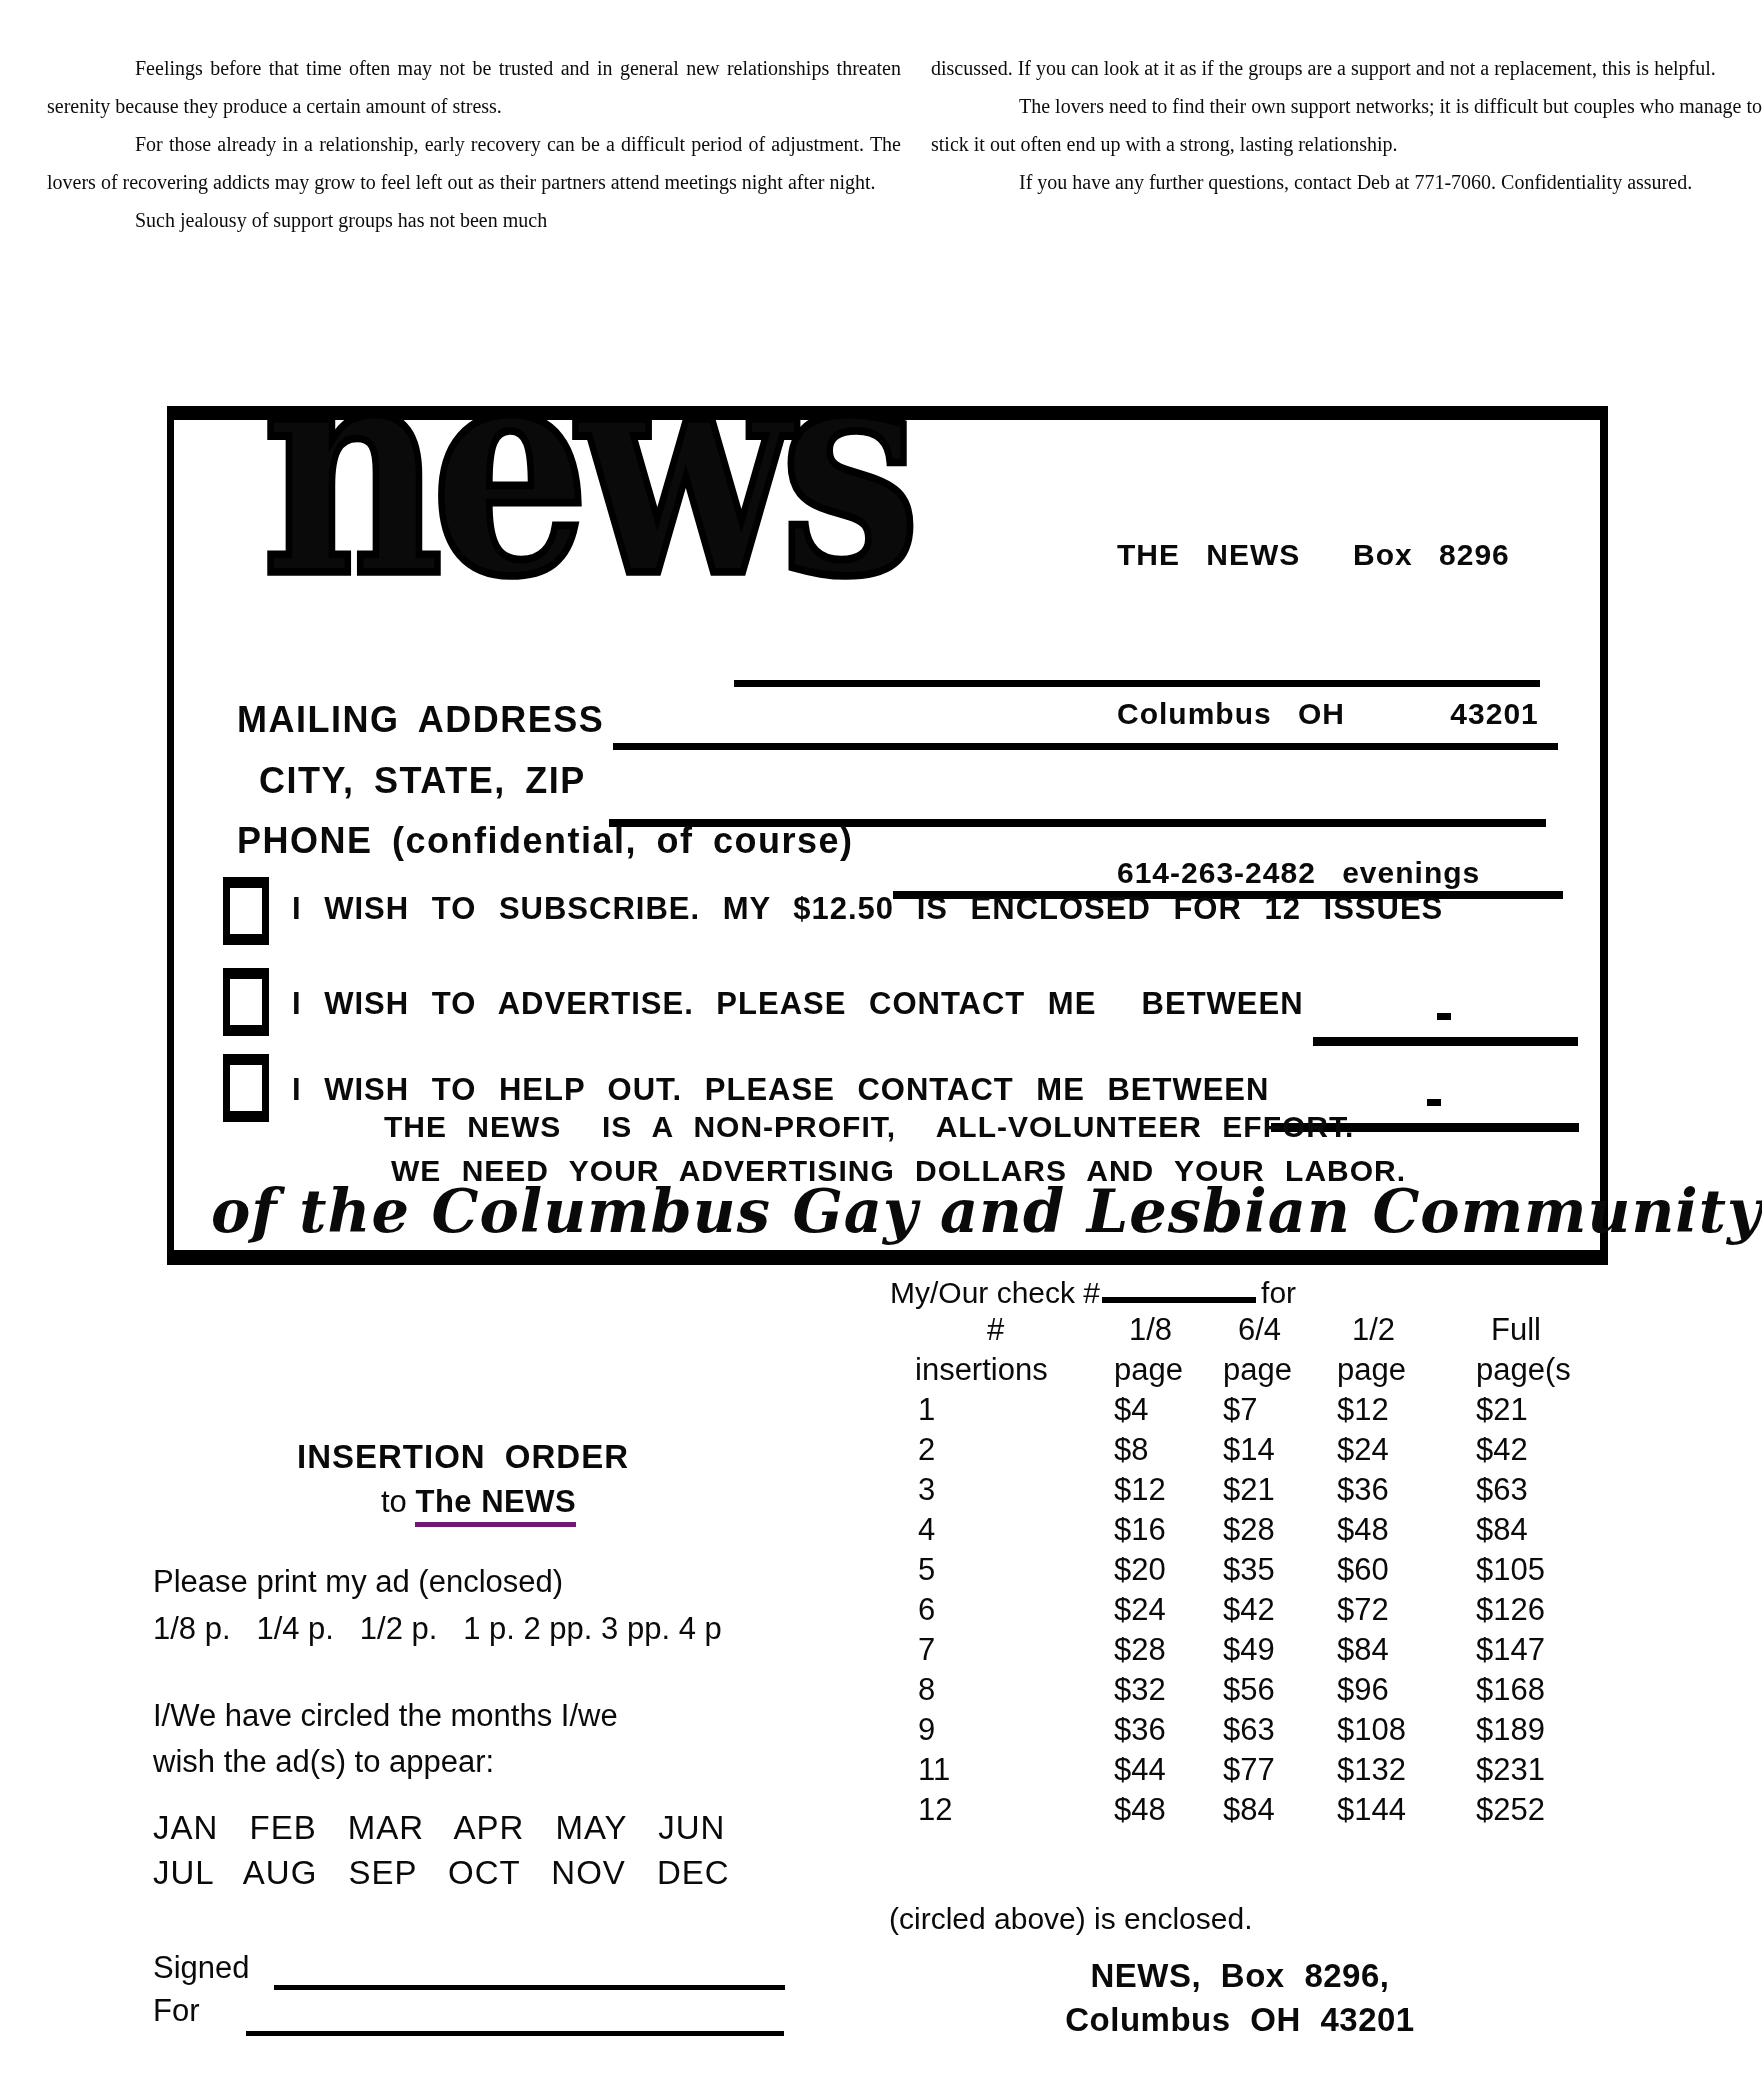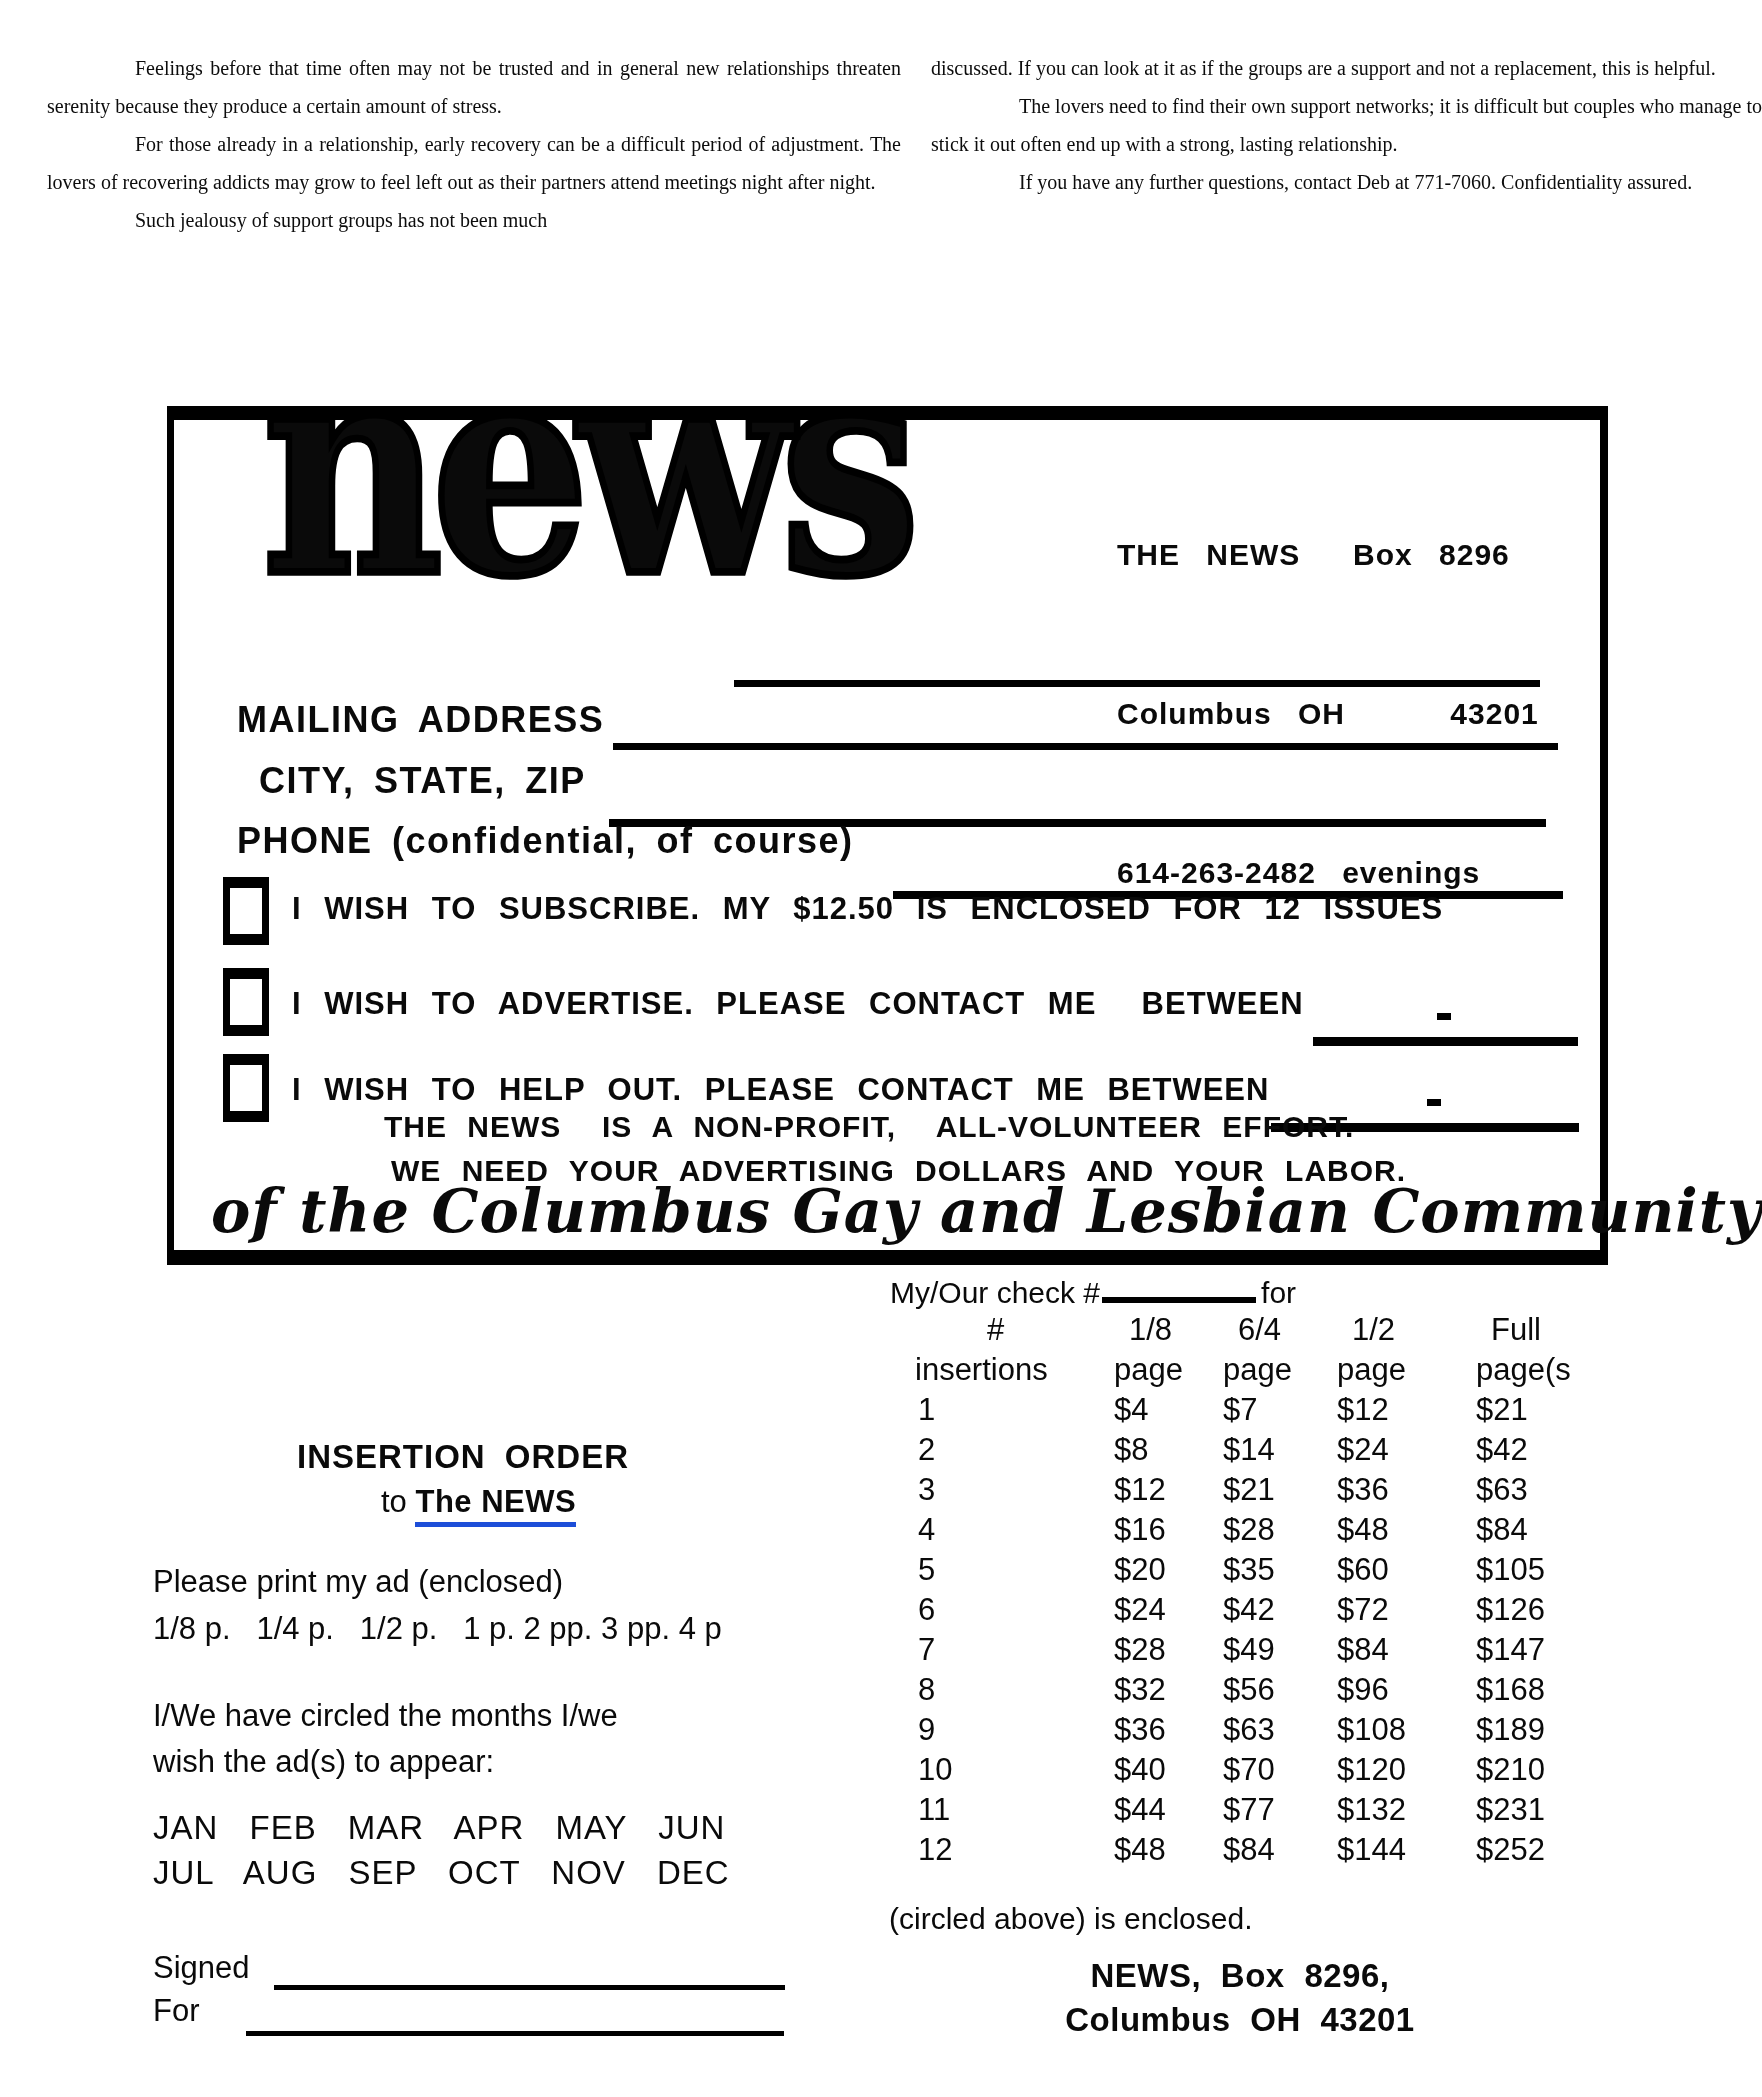--- a/index.html
+++ b/index.html
@@ -47,21 +47,21 @@
   .hrow .h1{padding-left:99px;} .hrow .hf{padding-left:15px;}
   .hrow .hi{padding-left:27px;}
   .prow .c1{padding-left:30px;}
   .pfooter{position:absolute;left:889px;top:1902px;font-size:30px;white-space:pre;}
   .paddr{position:absolute;left:888px;width:704px;text-align:center;font-weight:700;font-size:33px;
          letter-spacing:0.5px;word-spacing:10px;white-space:pre;}
 
   
   .io-title{position:absolute;left:297px;top:1438px;font-weight:700;font-size:33px;letter-spacing:1px;word-spacing:9px;white-space:pre;}
   .io-sub{position:absolute;left:381px;top:1484px;font-size:31px;white-space:pre;}
-  .io-sub b{border-bottom:5px solid #1d4ed8;padding-bottom:3px;letter-spacing:0.5px;}
+  .io-sub b{border-bottom:5px solid #701a75;padding-bottom:3px;letter-spacing:0.5px;}
   .io-text{position:absolute;font-size:31px;line-height:1;white-space:pre;}
   .months{position:absolute;font-size:33px;line-height:1;word-spacing:21px;letter-spacing:1px;white-space:pre;}
 </style>
 </head>
 <body>
 
 <div class="stage">
 
   <div class="artcol" id="col1">
     <p>Feelings before that time often may not be trusted and in general new relationships threaten serenity because they produce a certain amount of stress.</p>
@@ -196,27 +196,20 @@
         </div>
 
         <div class="prow">
           <span class="c1">9</span>
           <span>$36</span>
           <span>$63</span>
           <span>$108</span>
           <span>$189</span>
         </div>
 
-        <div class="prow">
-          <span class="c1">10</span>
-          <span>$40</span>
-          <span>$70</span>
-          <span>$120</span>
-          <span>$210</span>
-        </div>
 
         <div class="prow">
           <span class="c1">11</span>
           <span>$44</span>
           <span>$77</span>
           <span>$132</span>
           <span>$231</span>
         </div>
 
         <div class="prow">

